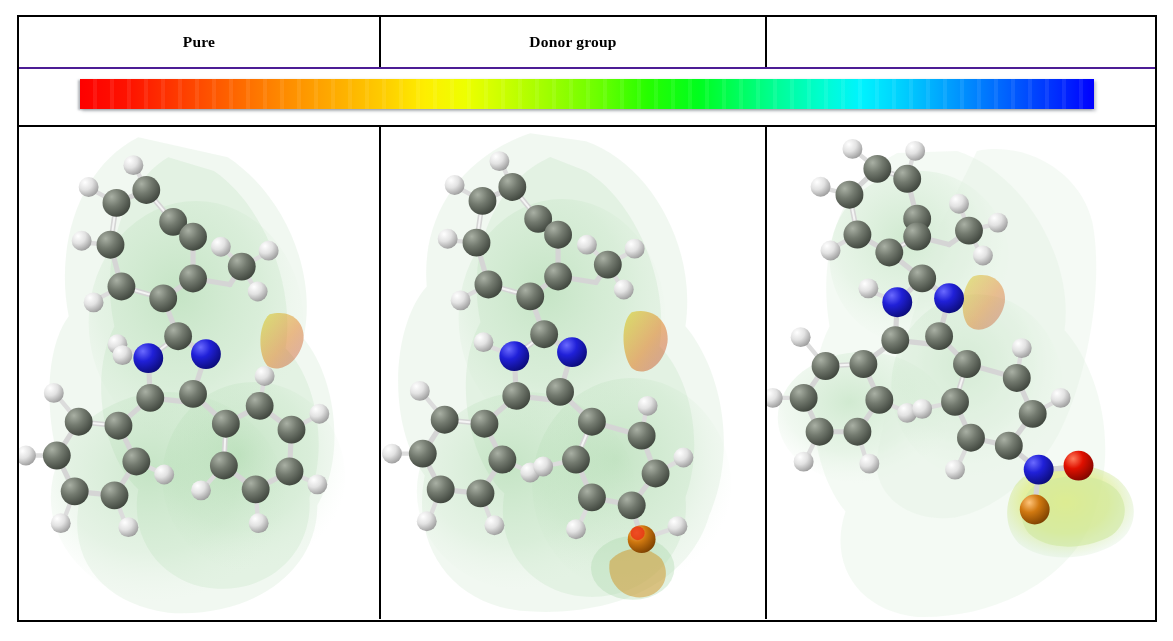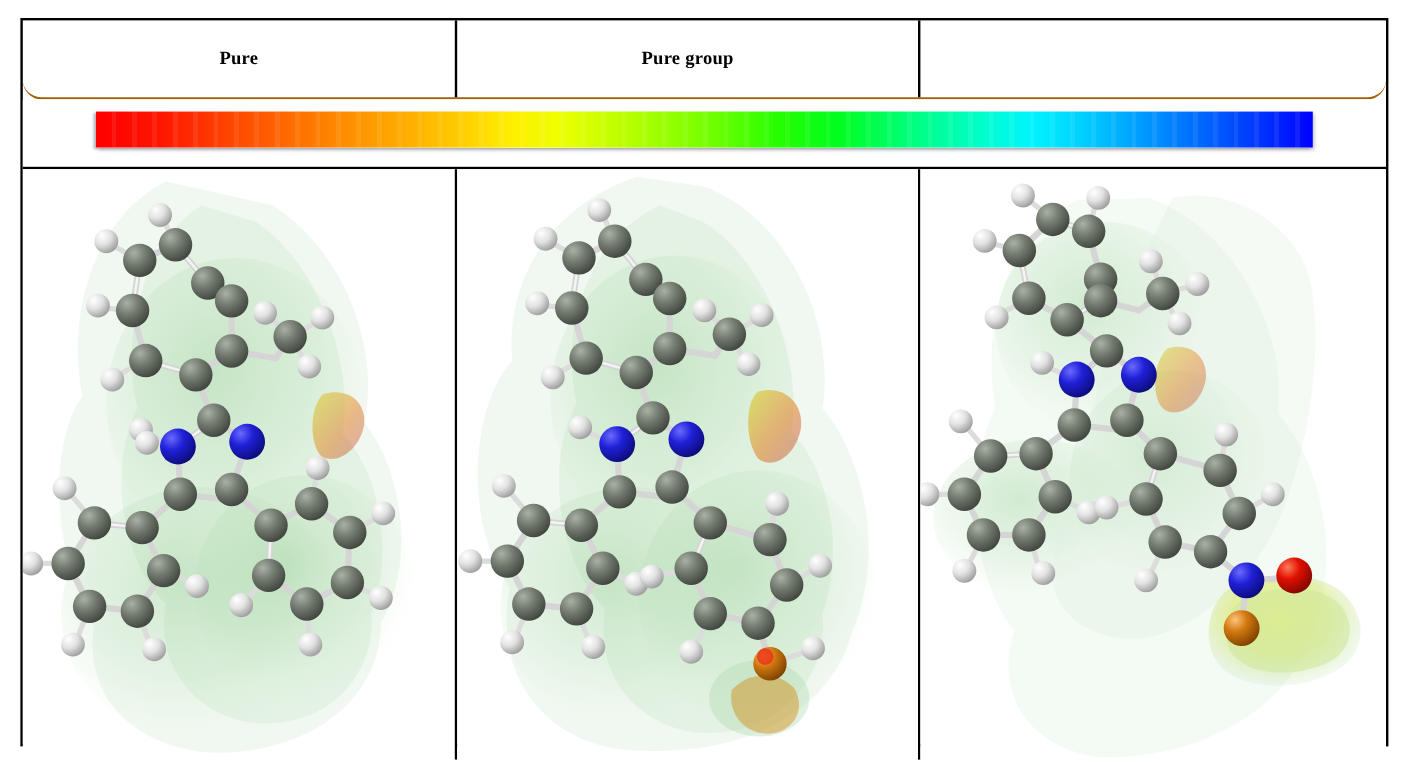--- a/index.html
+++ b/index.html
@@ -13,24 +13,23 @@
   #figure{
     position:absolute;left:17px;top:15px;
     width:1140px;height:607px;
     border:2px solid #000;
     box-sizing:border-box;
     background:#fff;
   }
   
   .header-row{
     display:flex;
-    height:66px;
-    border-bottom:2px solid #a16207;
+    height:52px;
+    border-bottom:2px solid #4c1d95;
     box-sizing:border-box;
-    border-radius:16px;
   }
   .header-cell{
     display:flex;align-items:center;justify-content:center;
     font-weight:bold;font-size:15.5px;color:#000;
     letter-spacing:.2px;
     box-sizing:border-box;
   }
   .header-cell.c1{width:362px;border-right:2px solid #000;}
   .header-cell.c2{width:386px;border-right:2px solid #000;}
   .header-cell.c3{flex:1;}
@@ -86,21 +85,21 @@
 </head>
 <body>
 
 <div id="figure">
 
   <div class="header-row">
     <div class="header-cell c1">
       <span>Pure</span>
     </div>
     <div class="header-cell c2">
-      <span>Pure group</span>
+      <span>Donor group</span>
     </div>
   </div>
 
   <div class="cbar-row">
     <div class="cbar-wrap">
       <div class="cbar">
         <div class="cbar-grad"></div>
         <div class="cbar-bands"></div>
       </div>
     </div>

